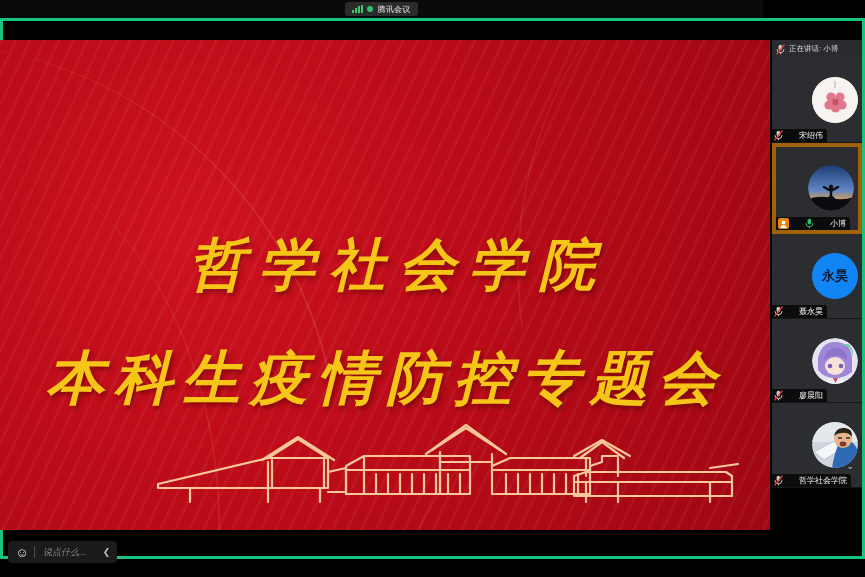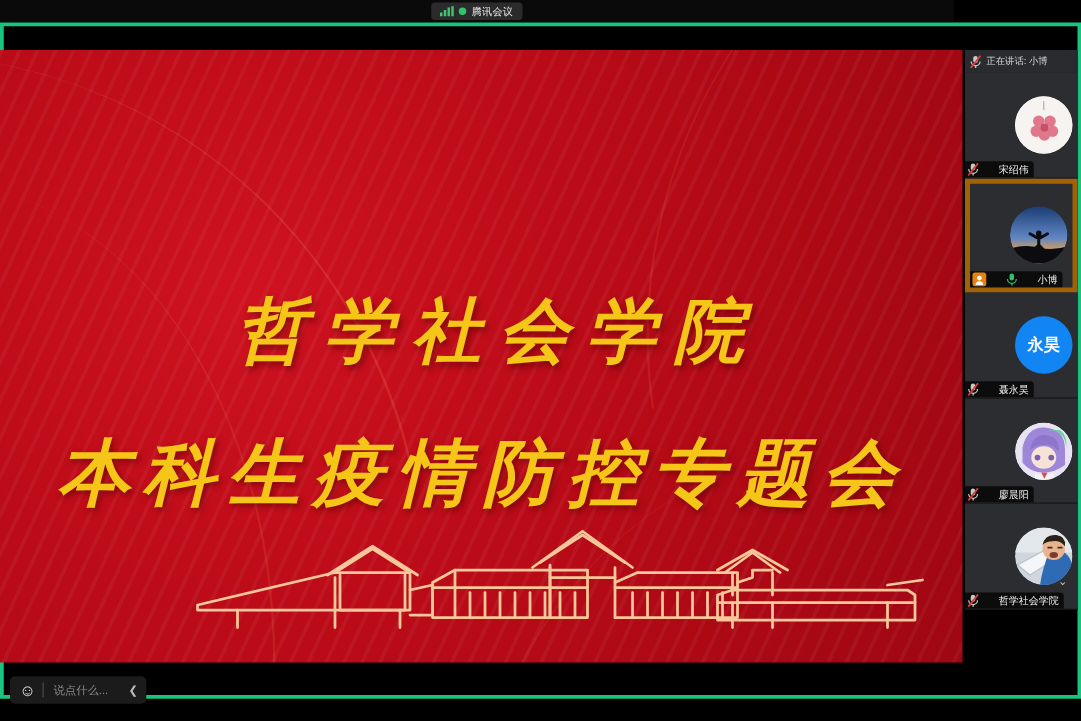--- a/index.html
+++ b/index.html
@@ -69,21 +69,21 @@
 
   
   #chatbar {
     position:absolute; left:8px; bottom:14px; z-index:30;
     display:flex; align-items:center; height:22px;
     background:#1b1b1b; border-radius:4px; padding:0 2px;
   }
   .emoji-btn { width:24px; height:22px; display:flex; align-items:center; justify-content:center;
                color:#ededed; font-size:13px; }
   .chat-div { width:1px; height:12px; background:#4a4a4a; }
-  #chat-placeholder { color:#8d8d8d; font-size:9px; padding:0 12px 0 8px; white-space:nowrap; }
+  #chat-placeholder { color:#8d8d8d; font-size:9px; padding:0 12px 0 8px; white-space:nowrap;font-style:italic; }
   .chat-collapse { width:16px; height:22px; display:flex; align-items:center; justify-content:center;
                    color:#bdbdbd; font-size:9px; }
 
   
   #filmstrip {
     position:absolute; right:3px; top:40px; width:90px; height:448px;
     background:#1e1f22; display:flex; flex-direction:column;
   }
   #speaking-bar {
     height:18px; background:#2a2b2e; display:flex; align-items:center; gap:4px;
@@ -95,21 +95,21 @@
   .tile {
     position:relative; flex:1 1 0; min-height:0; border-bottom:1px solid #141517;
     background:#2c2d31; overflow:hidden;
   }
   .tile.speaking { border:4px solid #a16207; }
   .avatar {
     position:absolute; right:4px; top:50%; transform:translateY(-50%);
     width:46px; height:46px; border-radius:50%; overflow:hidden;
     display:flex; align-items:center; justify-content:center;
   }
-  .av-initials { background:#1285f5; color:#ffffff; font-size:13px; font-weight:700;align-items:center; }
+  .av-initials { background:#1285f5; color:#0f172a; font-size:13px; font-weight:700;align-items:center; }
   .namebar {
     position:absolute; left:0; bottom:0; display:flex; align-items:center; gap:16px;
     background:rgba(0,0,0,.72); padding:1px 4px 1px 2px; border-radius:0 3px 0 0;
   }
   .host-badge {
     width:11px; height:11px; background:#e8820c; border-radius:2px;
     display:flex; align-items:center; justify-content:center;
   }
   .pname { color:#f2f2f2; font-size:8px; white-space:nowrap; }
   .scroll-chevron {

